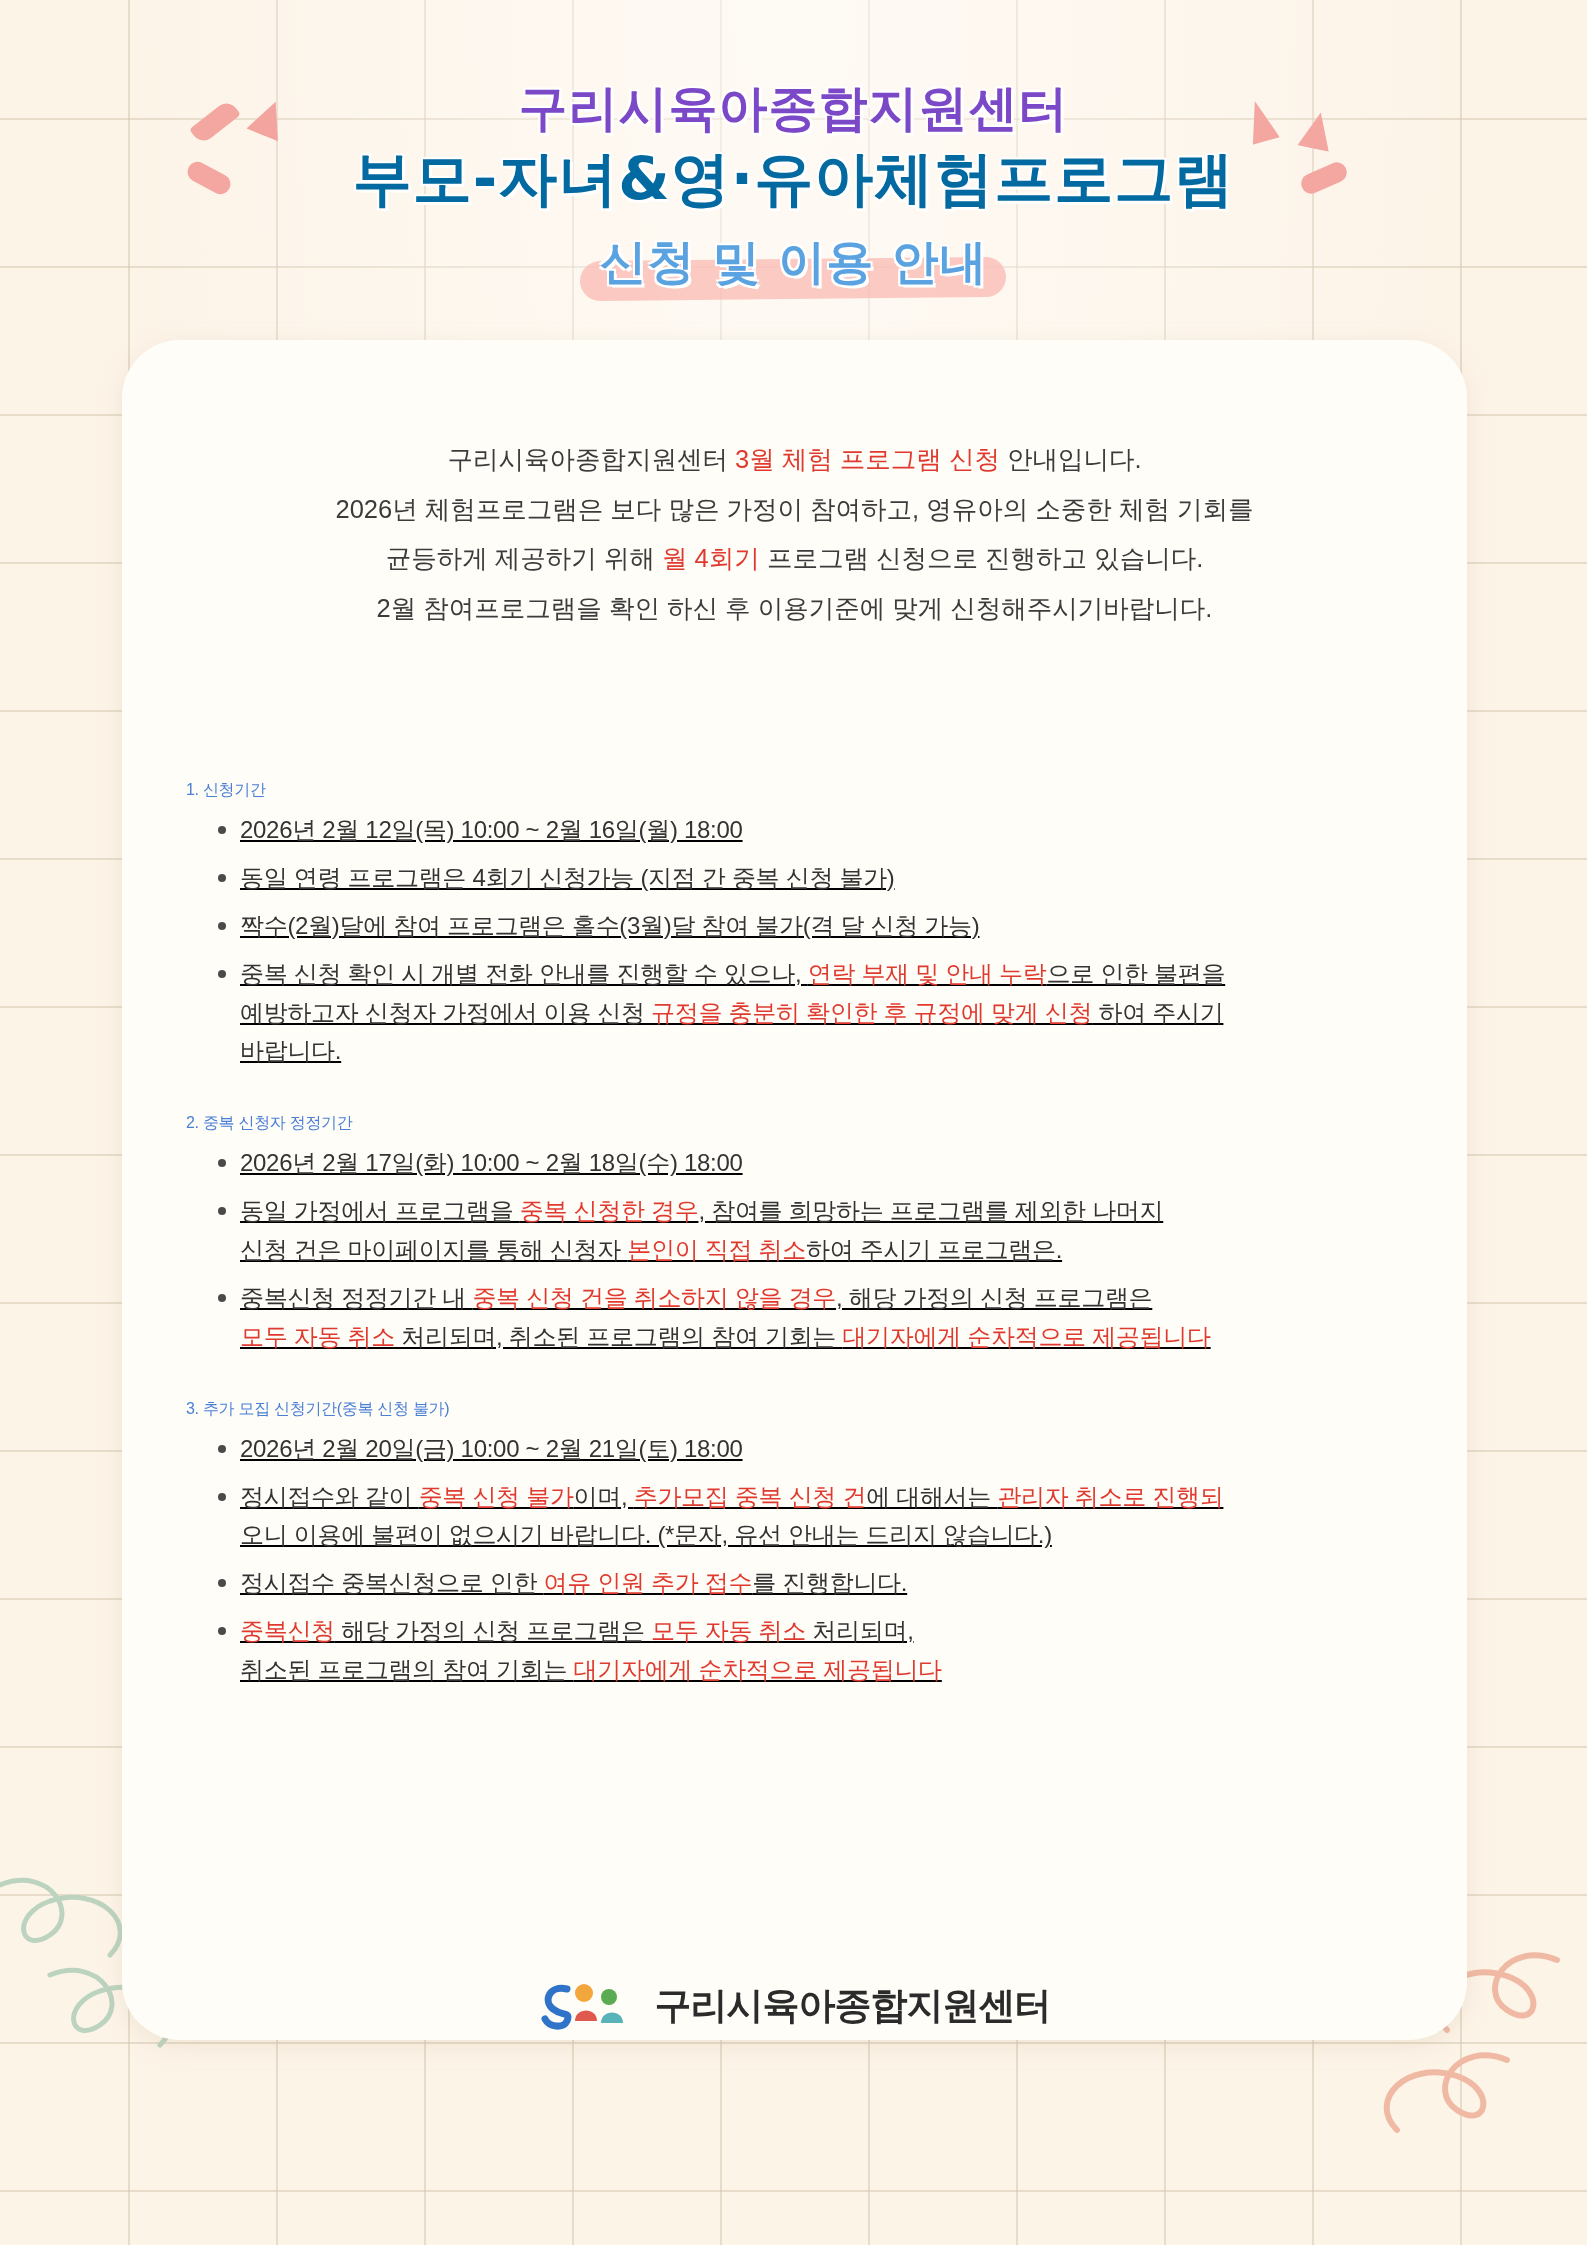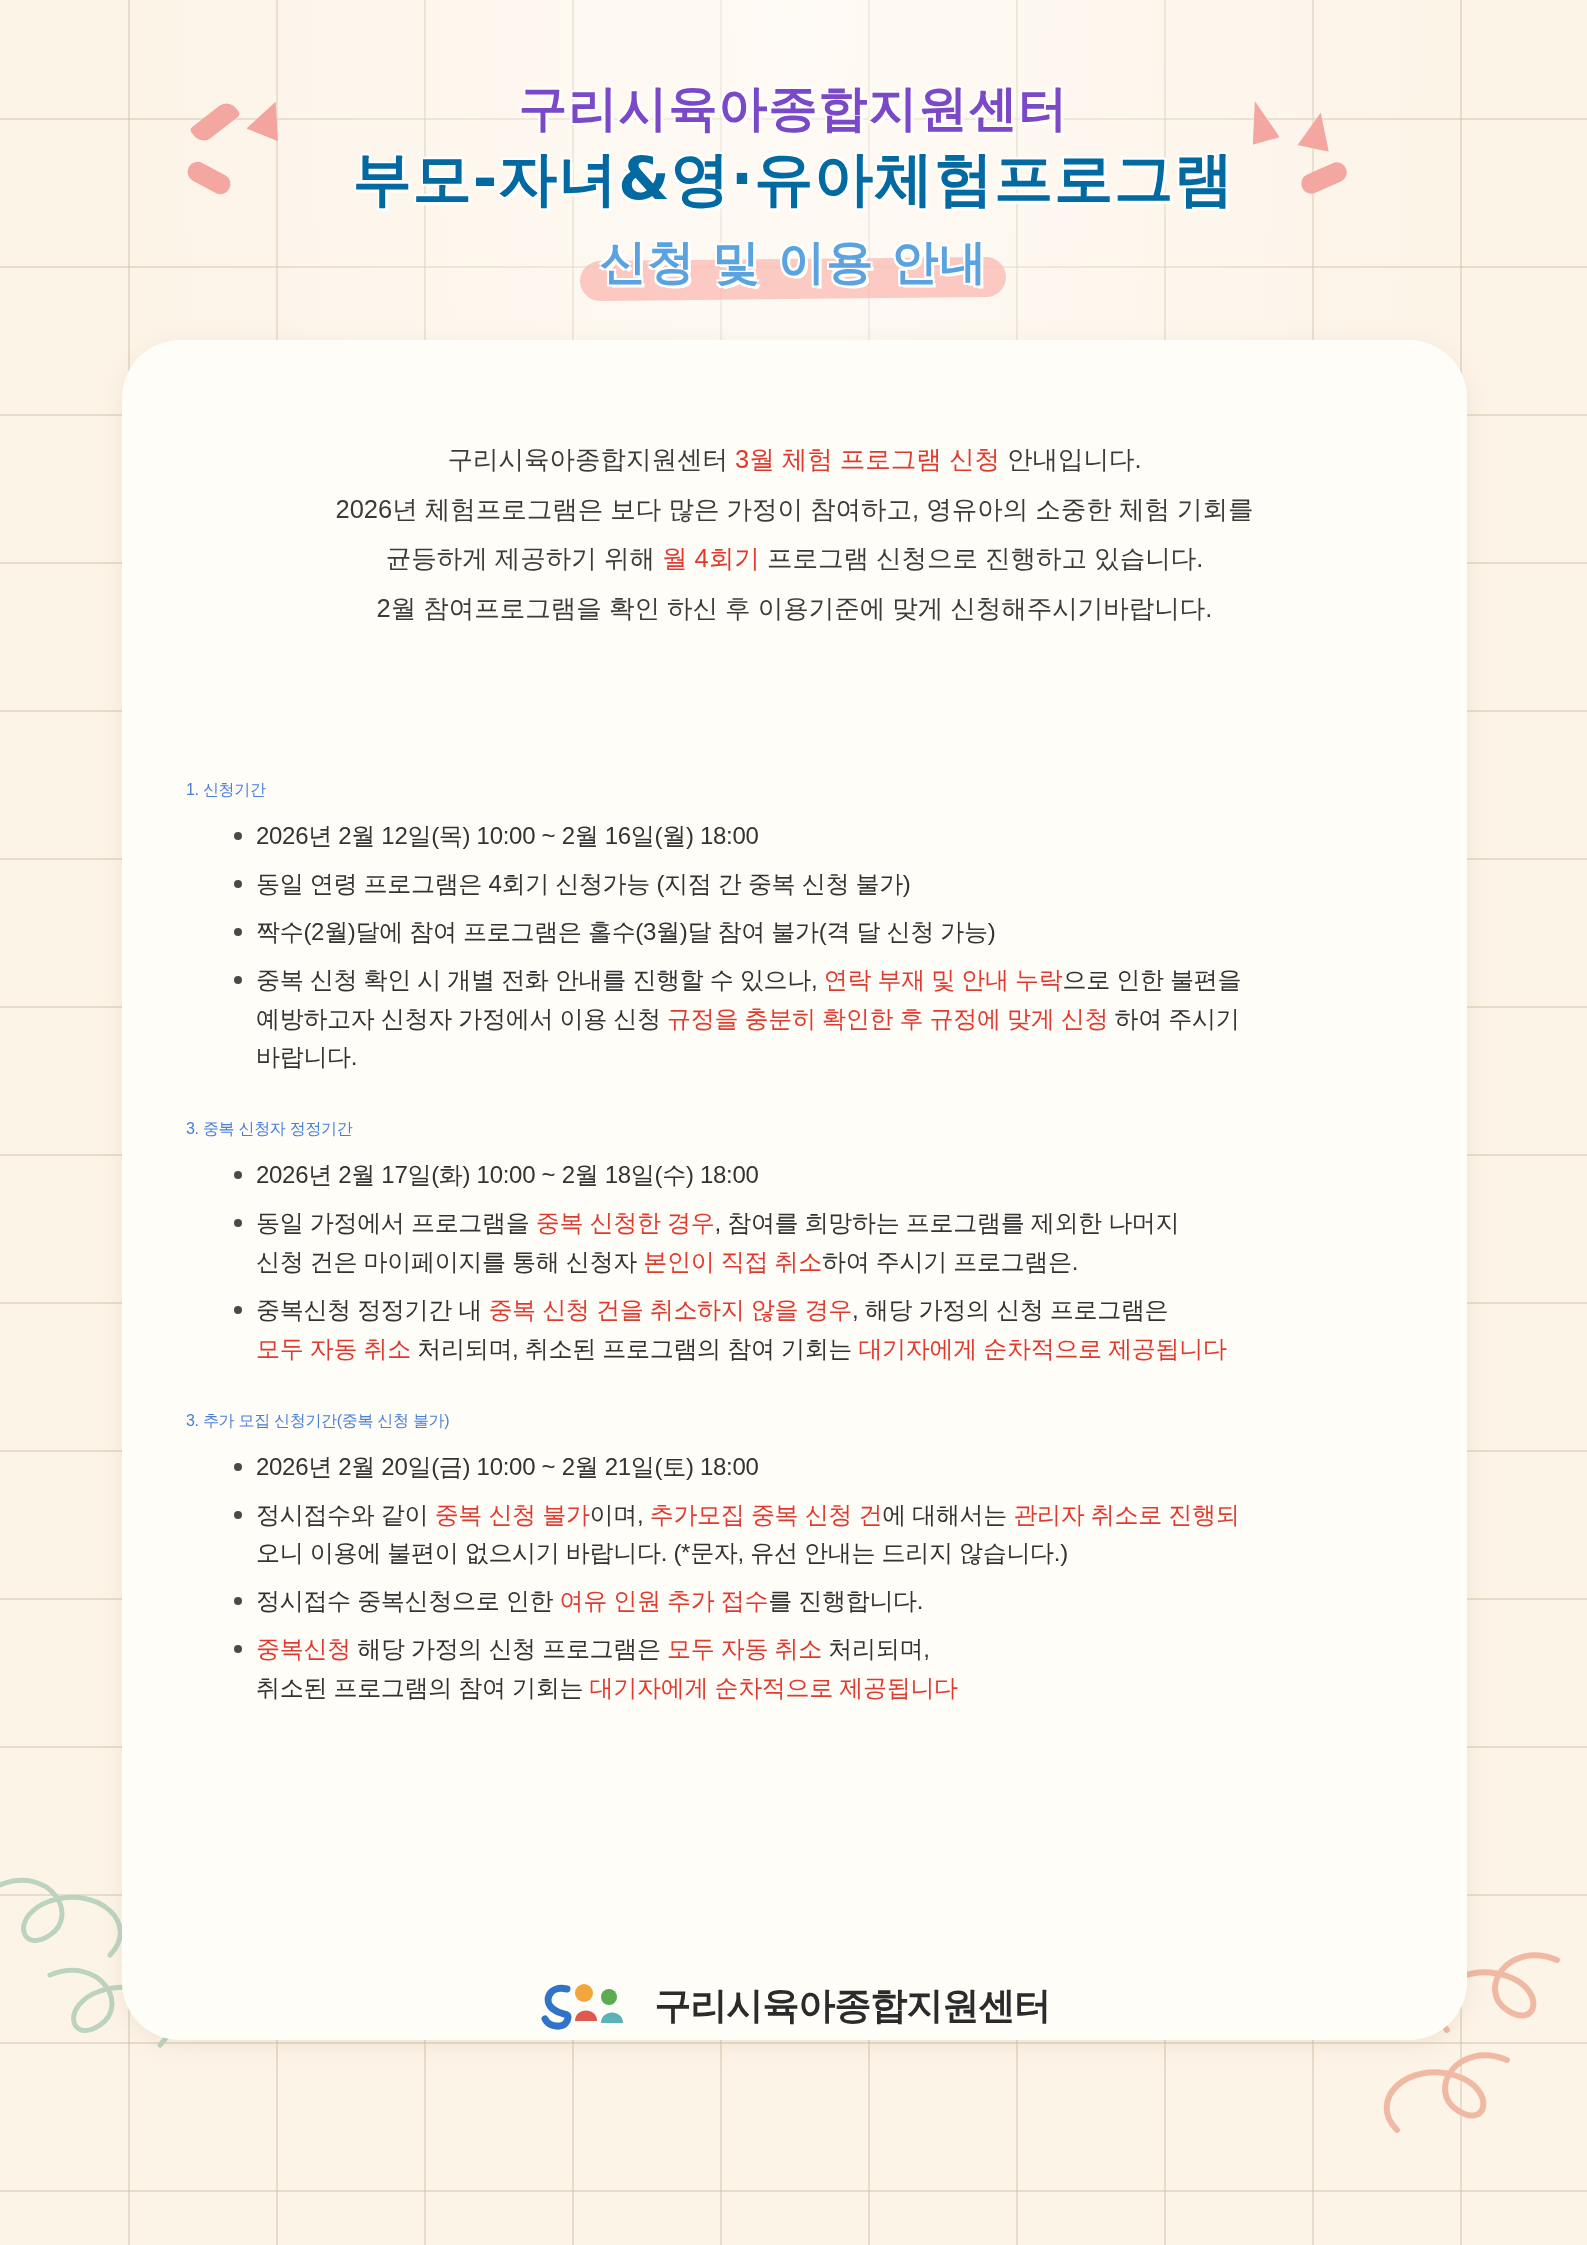--- a/index.html
+++ b/index.html
@@ -129,22 +129,23 @@
   }
   .sec-title {
     font-size: 16px;
     color: #4a7fd6;
     margin: 0 0 10px 12px;
     letter-spacing: -0.3px;
   }
   .sec { margin-bottom: 42px; }
   ul.bullets {
     list-style: none;
-    margin: 16px;
+    margin: 0;
     padding: 0 0 0 40px;
+    text-decoration: underline;
   }
   ul.bullets li {
     position: relative;
     font-size: 24px;
     line-height: 1.62;
     color: #333;
     margin-bottom: 9px;
     padding-left: 26px;
     letter-spacing: -0.3px;
   }
@@ -226,21 +227,21 @@
       <div class="sec">
         <div class="sec-title">1. 신청기간</div>
         <ul class="bullets">
           <li>2026년 2월 12일(목) 10:00 ~ 2월 16일(월) 18:00</li>
           <li class="r">동일 연령 프로그램은 4회기 신청가능 (지점 간 중복 신청 불가)</li>
           <li>짝수(2월)달에  참여 프로그램은  홀수(3월)달 참여 불가(격 달 신청 가능)</li>
           <li><span class="k">중복 신청 확인 시 개별 전화 안내를 진행할 수 있으나, </span><span class="r">연락 부재 및 안내 누락</span><span class="k">으로 인한 불편을</span><br><span class="k">예방하고자 신청자 가정에서 이용 신청 </span><span class="r">규정을 충분히 확인한 후 규정에 맞게 신청</span><span class="k"> 하여 주시기</span><br><span class="k">바랍니다.</span></li>
         </ul>
       </div>
       <div class="sec">
-        <div class="sec-title">3. 중복 신청자 정정기간</div>
+        <div class="sec-title">2. 중복 신청자 정정기간</div>
         <ul class="bullets">
           <li>2026년 2월 17일(화) 10:00 ~ 2월 18일(수) 18:00</li>
           <li><span class="k">동일 가정에서 프로그램을 </span><span class="r">중복 신청한 경우</span><span class="k">, 참여를 희망하는 프로그램를 제외한 나머지</span><br><span class="k">신청 건은 마이페이지를 통해 신청자 </span><span class="r">본인이 직접 취소</span><span class="k">하여 주시기 프로그램은.</span></li>
           <li><span class="k">중복신청 정정기간 내 </span><span class="r">중복 신청 건을 취소하지 않을 경우</span><span class="k">, 해당 가정의 신청 프로그램은</span><br><span class="r">모두 자동 취소</span><span class="k"> 처리되며, 취소된 프로그램의 참여 기회는 </span><span class="r">대기자에게 순차적으로 제공됩니다</span></li>
         </ul>
       </div>
       <div class="sec">
         <div class="sec-title">3. 추가 모집 신청기간(중복 신청 불가)</div>
         <ul class="bullets">
           <li>2026년 2월 20일(금) 10:00 ~ 2월 21일(토) 18:00</li>

